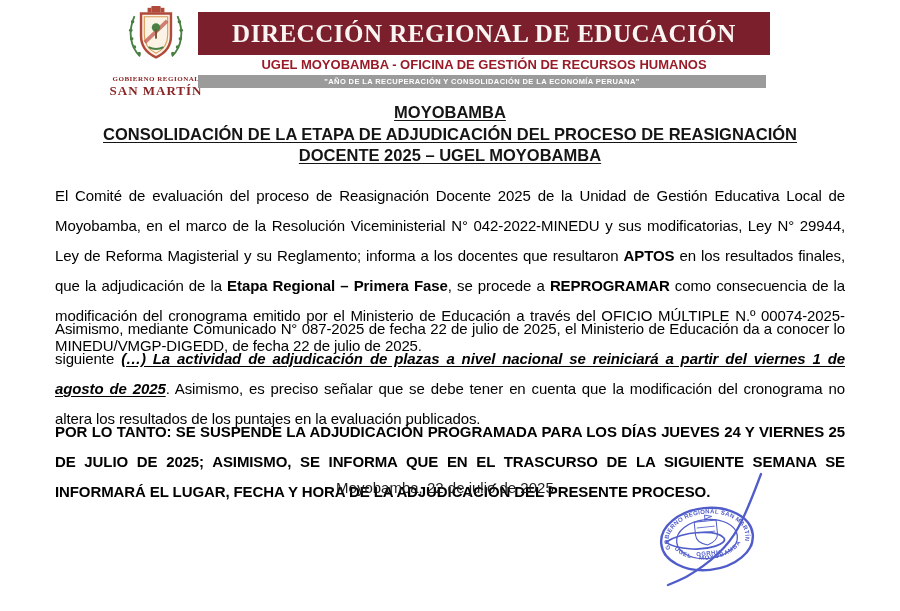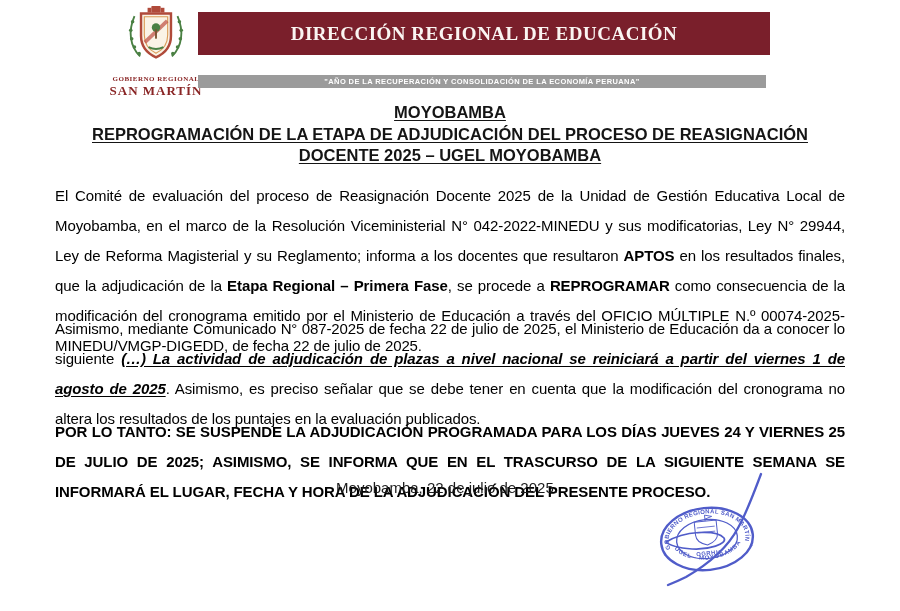--- a/index.html
+++ b/index.html
@@ -14,21 +14,21 @@
   .coa  { display:block; margin:0 auto; width:64px; height:58px; }
   .coa .sred   { fill:var(--shield-red,#b04a3a); }
   .coa .sgreen { fill:var(--shield-green,#4a8043); }
   .logo-l1 { font-family:"Liberation Serif",serif; font-weight:bold; font-size:7px;
              color:var(--logo-red,#8a2626); letter-spacing:.5px; margin-top:12px; }
   .logo-l2 { font-family:Liberation Serif, serif; font-weight:bold; font-size:13px;
              color:var(--logo-red,#8a2626); letter-spacing:1px; }
 
   .banner { position:absolute; left:198px; top:12px; width:572px; height:43px;
             background:var(--banner-bg,#7a1f2b); display:flex; align-items:center; justify-content:center; }
-  .banner span { font-family:"Liberation Serif",serif; font-weight:bold; font-size:19px;
+  .banner span { font-family:"Liberation Serif",serif; font-weight:bold; font-size:25px;
                  color:#faf5f2; letter-spacing:.5px; white-space:nowrap; }
   .subtitle { position:absolute; left:198px; top:57px; width:572px; text-align:center;
               font-weight:bold; font-size:13px; color:var(--accent-red,#9a1b28); white-space:nowrap; }
   .slogan { position:absolute; left:198px; top:75px; width:568px; height:13px;
             background:var(--slogan-bg,#9b9b9b); color:#ffffff; font-weight:bold; font-size:7.5px;
             text-align:center; line-height:13px; letter-spacing:.4px; white-space:nowrap; }
 
   
   .doc-title { position:absolute; left:55px; top:102px; width:790px; text-align:center;
                font-weight:bold; font-size:16.5px; line-height:21.5px; color:#151515; }
@@ -86,26 +86,27 @@
       <path d="M 25 45 q 8 4 16 0" fill="none" stroke="#4a8043" stroke-width="2"></path>
     </svg>
     <div class="logo-l1">GOBIERNO REGIONAL</div>
     <div class="logo-l2">SAN MARTÍN</div>
   </div>
 
   <div class="banner">
     <span>DIRECCIÓN REGIONAL DE EDUCACIÓN</span>
   </div>
 
+  <div class="subtitle">UGEL MOYOBAMBA - OFICINA DE GESTIÓN DE RECURSOS HUMANOS</div>
 
   <div class="slogan">"AÑO DE LA RECUPERACIÓN Y CONSOLIDACIÓN DE LA ECONOMÍA PERUANA"</div>
 
   <div class="doc-title">
     <div class="tline">MOYOBAMBA</div>
-    <div class="tline">REPROGRAMACIÓN DE LA ETAPA DE ADJUDICACIÓN DEL PROCESO DE REASIGNACIÓN</div>
+    <div class="tline">CONSOLIDACIÓN DE LA ETAPA DE ADJUDICACIÓN DEL PROCESO DE REASIGNACIÓN</div>
     <div class="tline">DOCENTE 2025 – UGEL MOYOBAMBA</div>
   </div>
 
   <p class="para p1"><span>El Comité de evaluación del proceso de Reasignación Docente 2025 de la Unidad de Gestión Educativa Local de Moyobamba, en el marco de la Resolución Viceministerial N° 042-2022-MINEDU y sus modificatorias, Ley N° 29944, Ley de Reforma Magisterial y su Reglamento; informa a los docentes que resultaron </span><b>APTOS</b><span> en los resultados finales, que la adjudicación de la </span><b>Etapa Regional – Primera Fase</b><span>, se procede a </span><b>REPROGRAMAR</b><span> como consecuencia de la modificación del cronograma emitido por el Ministerio de Educación a través del OFICIO MÚLTIPLE N.º 00074-2025-MINEDU/VMGP-DIGEDD, de fecha 22 de julio de 2025.</span></p>
 
   <p class="para p2"><span>Asimismo, mediante Comunicado N° 087-2025 de fecha 22 de julio de 2025, el Ministerio de Educación da a conocer lo siguiente </span><span class="quote">(…) La actividad de adjudicación de plazas a nivel nacional se reiniciará a partir del viernes 1 de agosto de 2025</span><span>. Asimismo, es preciso señalar que se debe tener en cuenta que la modificación del cronograma no altera los resultados de los puntajes en la evaluación publicados.</span></p>
 
   <p class="para p3"><span class="lead">POR LO TANTO:</span><span> SE SUSPENDE LA ADJUDICACIÓN PROGRAMADA PARA LOS DÍAS JUEVES 24 Y VIERNES 25 DE JULIO DE 2025; ASIMISMO, SE INFORMA QUE EN EL TRASCURSO DE LA SIGUIENTE SEMANA SE INFORMARÁ EL LUGAR, FECHA Y HORA DE LA ADJUDICACIÓN DEL PRESENTE PROCESO.</span></p>
 
   <div class="dateline">Moyobamba, 22 de julio de 2025.</div>

